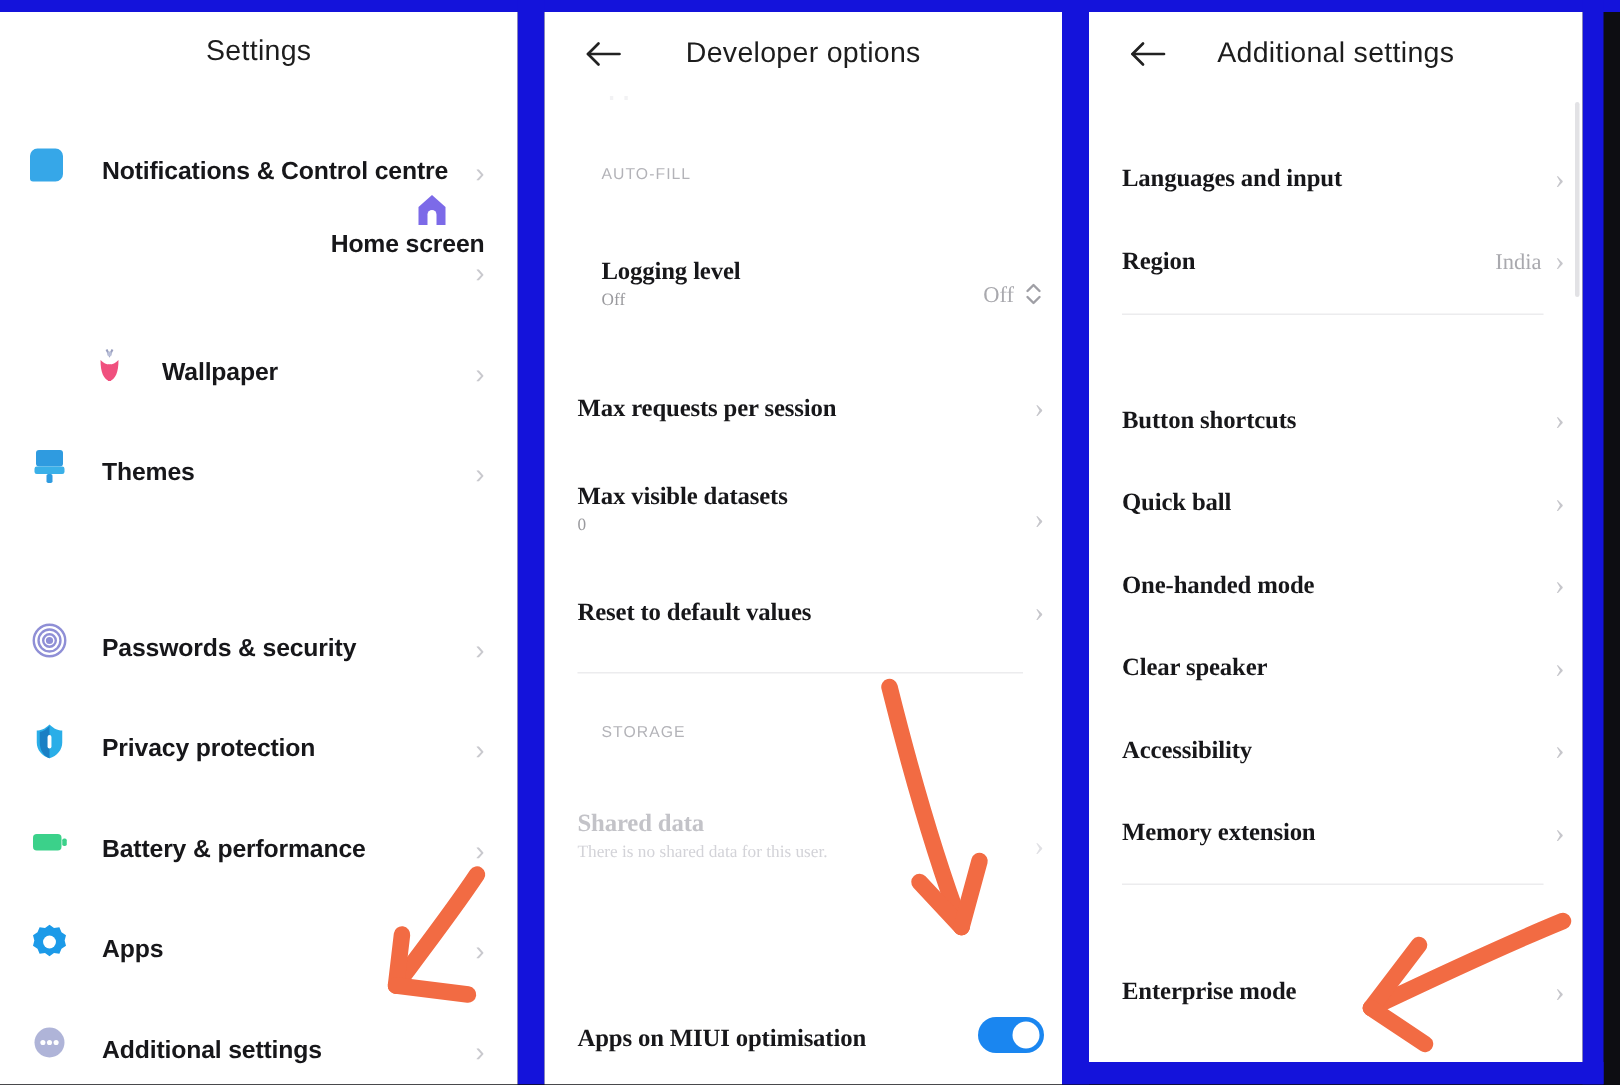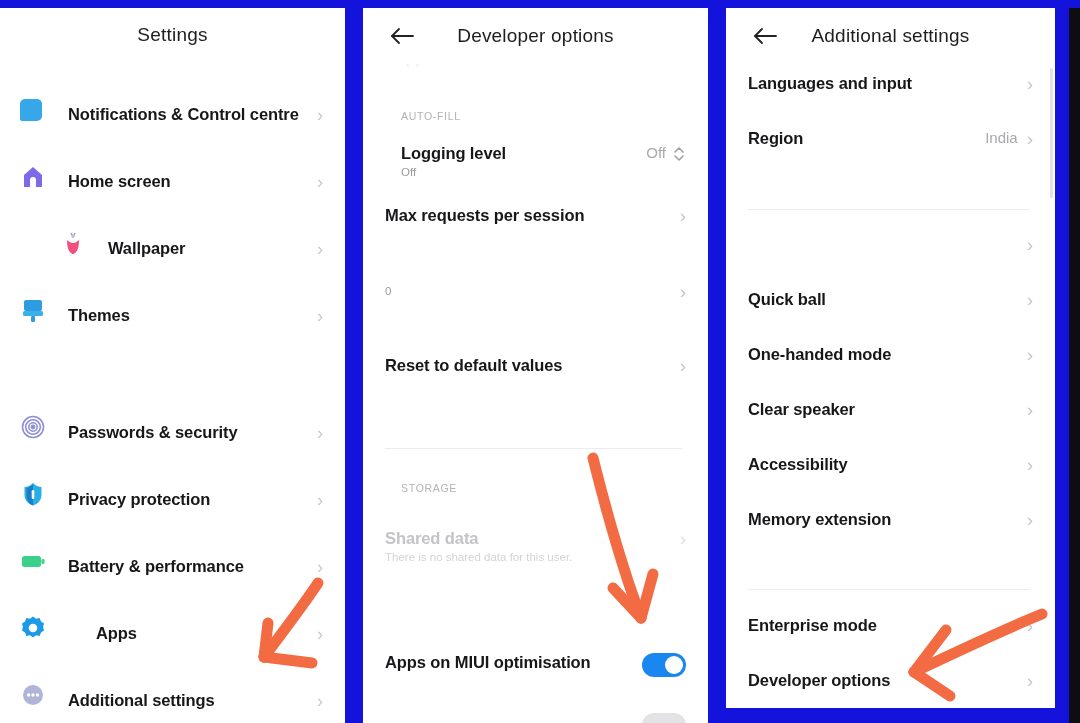--- a/index.html
+++ b/index.html
@@ -56,22 +56,23 @@
     width: 26px;
     height: 26px;
     display: flex;
     align-items: center;
     justify-content: center;
   }
 
   .row {
     position: relative;
     display: flex;
-    align-items: flex-start;
-    padding: 0 22px 0 22px;
+    align-items: flex-end;
+    padding: 0 12px 0 22px;
+    font-family: Liberation Serif, serif;
   }
 
   .row .label {
     font-size: 16.5px;
     color: #17171a;
     font-weight: 700;
     letter-spacing: -.1px;
   }
 
   .row .sublabel {
@@ -187,21 +188,21 @@
     </div>
 
     <div class="p1row" style="height:62px;">
       <div class="ic">
         <div class="ic-notif"></div>
       </div>
       <div class="lbl">Notifications &amp; Control centre</div>
       <div class="chev">›</div>
     </div>
 
-    <div class="p1row" style="height:67px;">
+    <div class="p1row" style="height:67px;flex-direction:column;">
       <div class="ic">
         <svg width="30" height="30" viewBox="0 0 30 30">
           <path d="M6 26 L6 14 L15 6 L24 14 L24 26 Z" fill="#7C6AE8"></path>
           <path d="M12 26 L12 19 A3 3 0 0 1 18 19 L18 26 Z" fill="#ffffff"></path>
         </svg>
       </div>
       <div class="lbl">Home screen</div>
       <div class="chev">›</div>
     </div>
 
@@ -261,21 +262,21 @@
       <div class="ic">
         <svg width="30" height="30" viewBox="0 0 30 30">
           <rect x="4" y="10" width="19" height="11" rx="2.5" fill="#3BD18A"></rect>
           <rect x="23.5" y="13" width="3" height="5" rx="1.2" fill="#3BD18A"></rect>
         </svg>
       </div>
       <div class="lbl">Battery &amp; performance</div>
       <div class="chev">›</div>
     </div>
 
-    <div class="p1row" style="height:67px;gap:28px;">
+    <div class="p1row" style="height:67px;">
       <div class="ic">
         <svg width="30" height="30" viewBox="0 0 30 30">
           <path d="M15 3.5 l3 2.2 3.6 -.6 1.4 3.4 3 2 -.9 3.5 .9 3.5 -3 2 -1.4 3.4 -3.6 -.6 -3 2.2 -3 -2.2 -3.6 .6 -1.4 -3.4 -3 -2 .9 -3.5 -.9 -3.5 3 -2 1.4 -3.4 3.6 .6 Z" fill="#1C9AE8"></path>
           <circle cx="15" cy="15" r="4.3" fill="#ffffff"></circle>
         </svg>
       </div>
       <div class="lbl">Apps</div>
       <div class="chev">›</div>
     </div>
 
@@ -333,37 +334,38 @@
 
     <div class="row" style="height:76px;">
       <div class="texts">
         <div class="label">Max requests per session</div>
       </div>
       <div class="chev">›</div>
     </div>
 
     <div class="row" style="height:74px;">
       <div class="texts">
+        <div class="label">Max visible datasets</div>
         <div class="sublabel">0</div>
       </div>
       <div class="chev">›</div>
     </div>
 
     <div class="row" style="height:62px;">
       <div class="texts">
         <div class="label">Reset to default values</div>
       </div>
       <div class="chev">›</div>
     </div>
 
     <div style="height:30px;"></div>
     <div class="divider"></div>
     <div style="height:33px;"></div>
 
-    <div class="section-head" style="margin-bottom:35px;">STORAGE</div>
+    <div class="section-head" style="margin-bottom:24px;">STORAGE</div>
 
     <div class="row dimmed" style="height:56px;">
       <div class="texts">
         <div class="label">Shared data</div>
         <div class="sublabel">There is no shared data for this user.</div>
       </div>
       <div class="chev" style="color:#e0e0e4;">›</div>
     </div>
 
     <div style="height:68px;"></div>
@@ -419,20 +421,23 @@
         </div>
       <div class="value">India</div>
       <div class="chev" style="margin-left:0;">›</div>
     </div>
 
     <div style="height:25px;"></div>
     <div class="divider"></div>
     <div style="height:25px;"></div>
 
     <div class="row" style="height:55px;">
+      <div class="texts">
+          <div class="label">Button shortcuts</div>
+        </div>
       <div class="chev">›</div>
     </div>
     <div class="row" style="height:55px;">
       <div class="texts">
           <div class="label">Quick ball</div>
         </div>
       <div class="chev">›</div>
     </div>
     <div class="row" style="height:55px;">
       <div class="texts">

